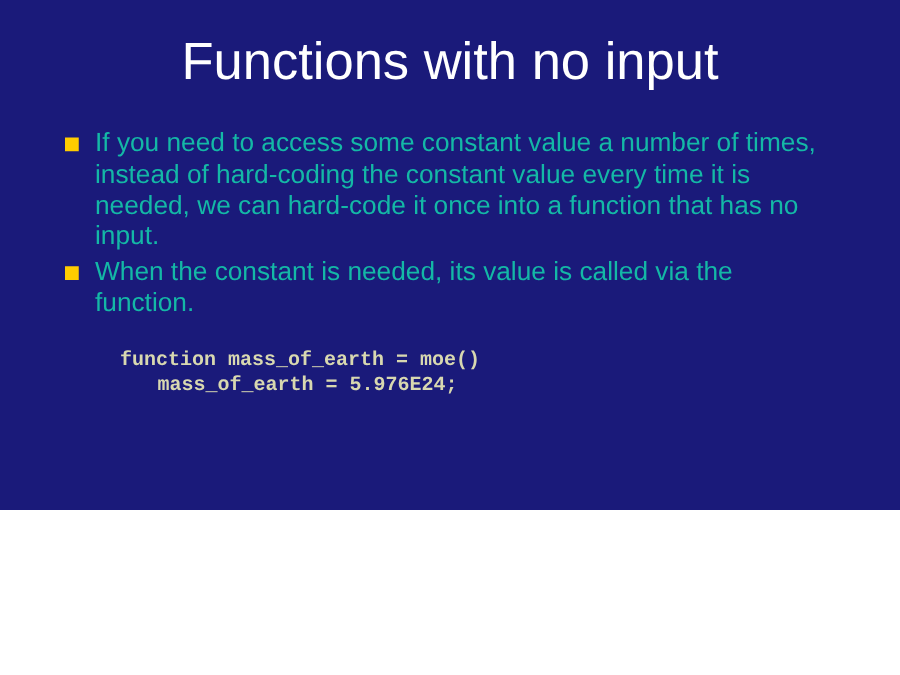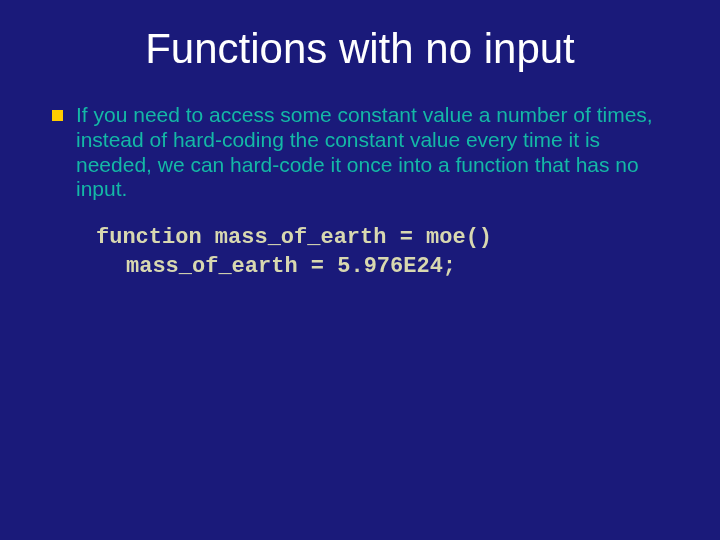--- a/index.html
+++ b/index.html
@@ -4,21 +4,21 @@
 <style>
   html, body {
     margin: 0;
     padding: 0;
     width: 720px;
     height: 540px;
     overflow: hidden;
   }
   .slide {
     width: 720px;
-    height: 540px;
+    height: 408px;
     background: #1a1a7a;
     position: relative;
     box-sizing: border-box;
     padding: 20px 50px 20px 50px;
     font-family: Arial, Helvetica, sans-serif;
   }
   .title {
     font-family: Arial, Helvetica, sans-serif;
     color: #ffffff;
     font-size: 42px;
@@ -46,34 +46,35 @@
     left: 2px;
     top: 7px;
     width: 11px;
     height: 11px;
     background: #ffcc00;
   }
   .code {
     font-family: "Courier New", Courier, monospace;
     font-weight: bold;
     color: #d8d8b0;
-    font-size: 22px;
+    font-size: 16px;
     line-height: 1.3;
     margin-left: 46px;
   }
   .code .indent {
     padding-left: 30px;
     display: block;
   }
 </style>
 </head>
 <body>
 
 <div class="slide">
   <h1 class="title">Functions with no input</h1>
   <ul class="bullets">
     <li>If you need to access some constant value a number of times, instead of hard-coding the constant value every time it is needed, we can hard-code it once into a function that has no input.</li>
+    <li>When the constant is needed, its value is called via the function.</li>
   </ul>
   <div class="code">
     <span>function mass_of_earth = moe()</span>
     <span class="indent">mass_of_earth = 5.976E24;</span>
   </div>
 </div>
 
 </body></html>

